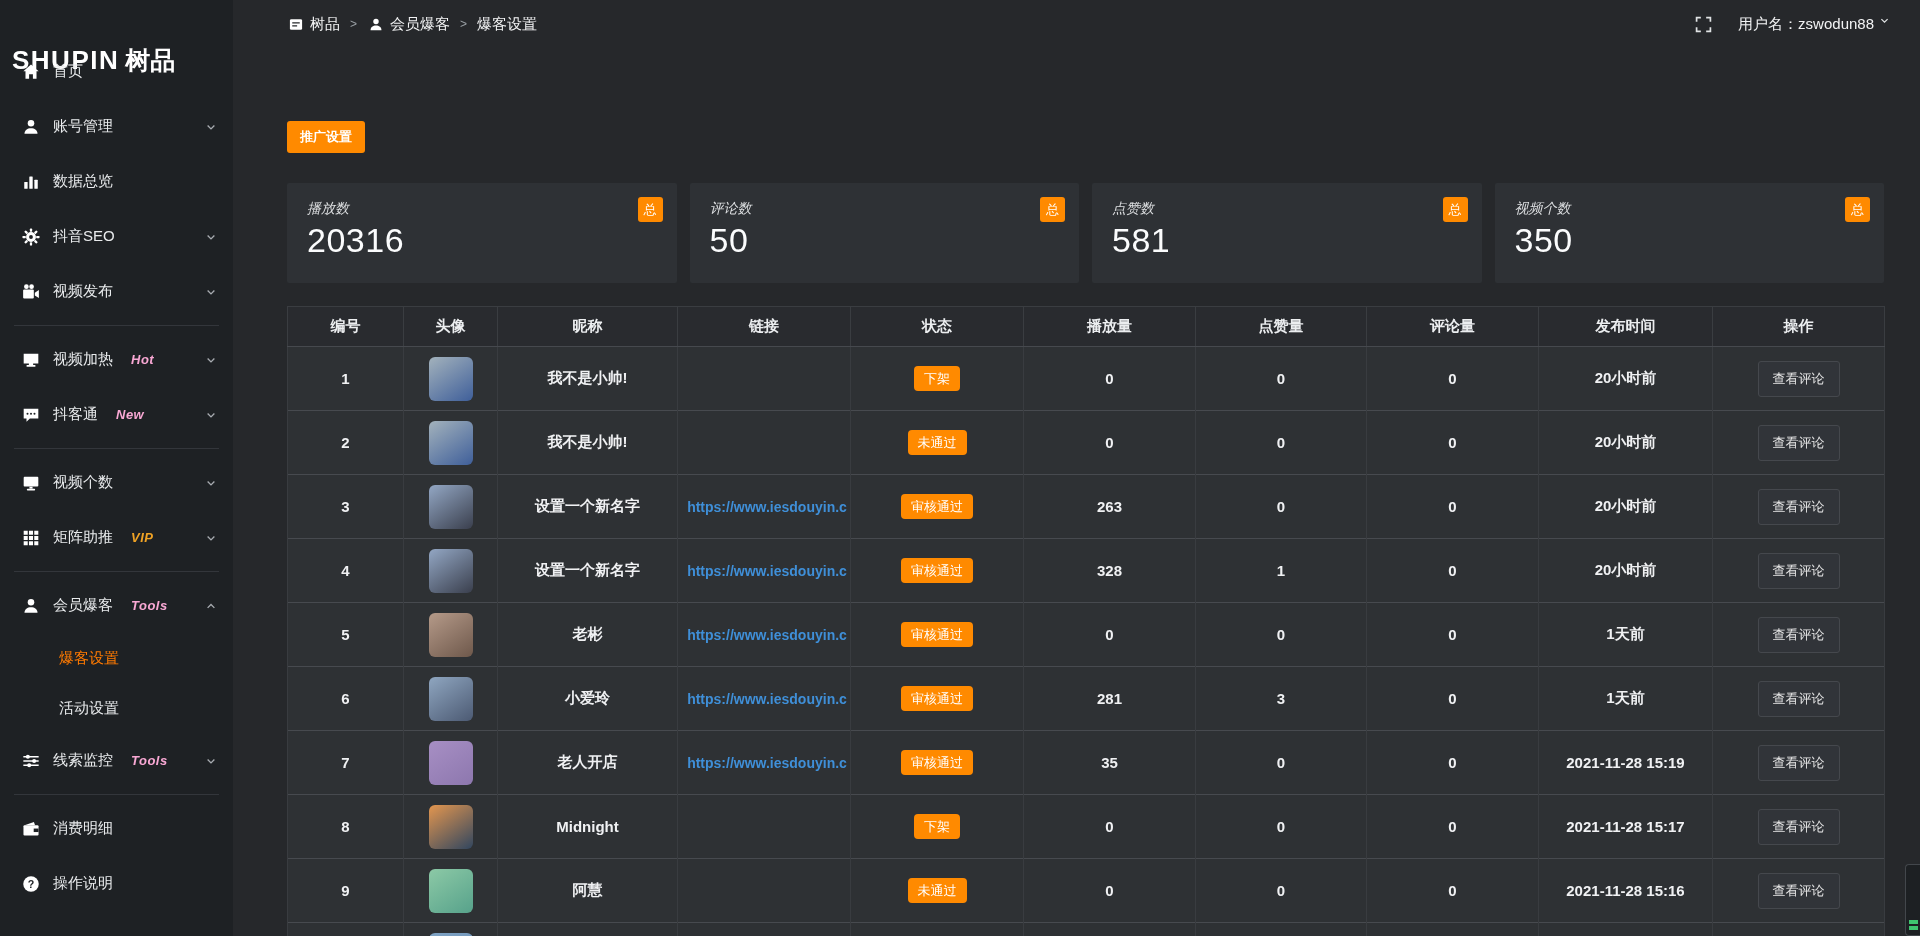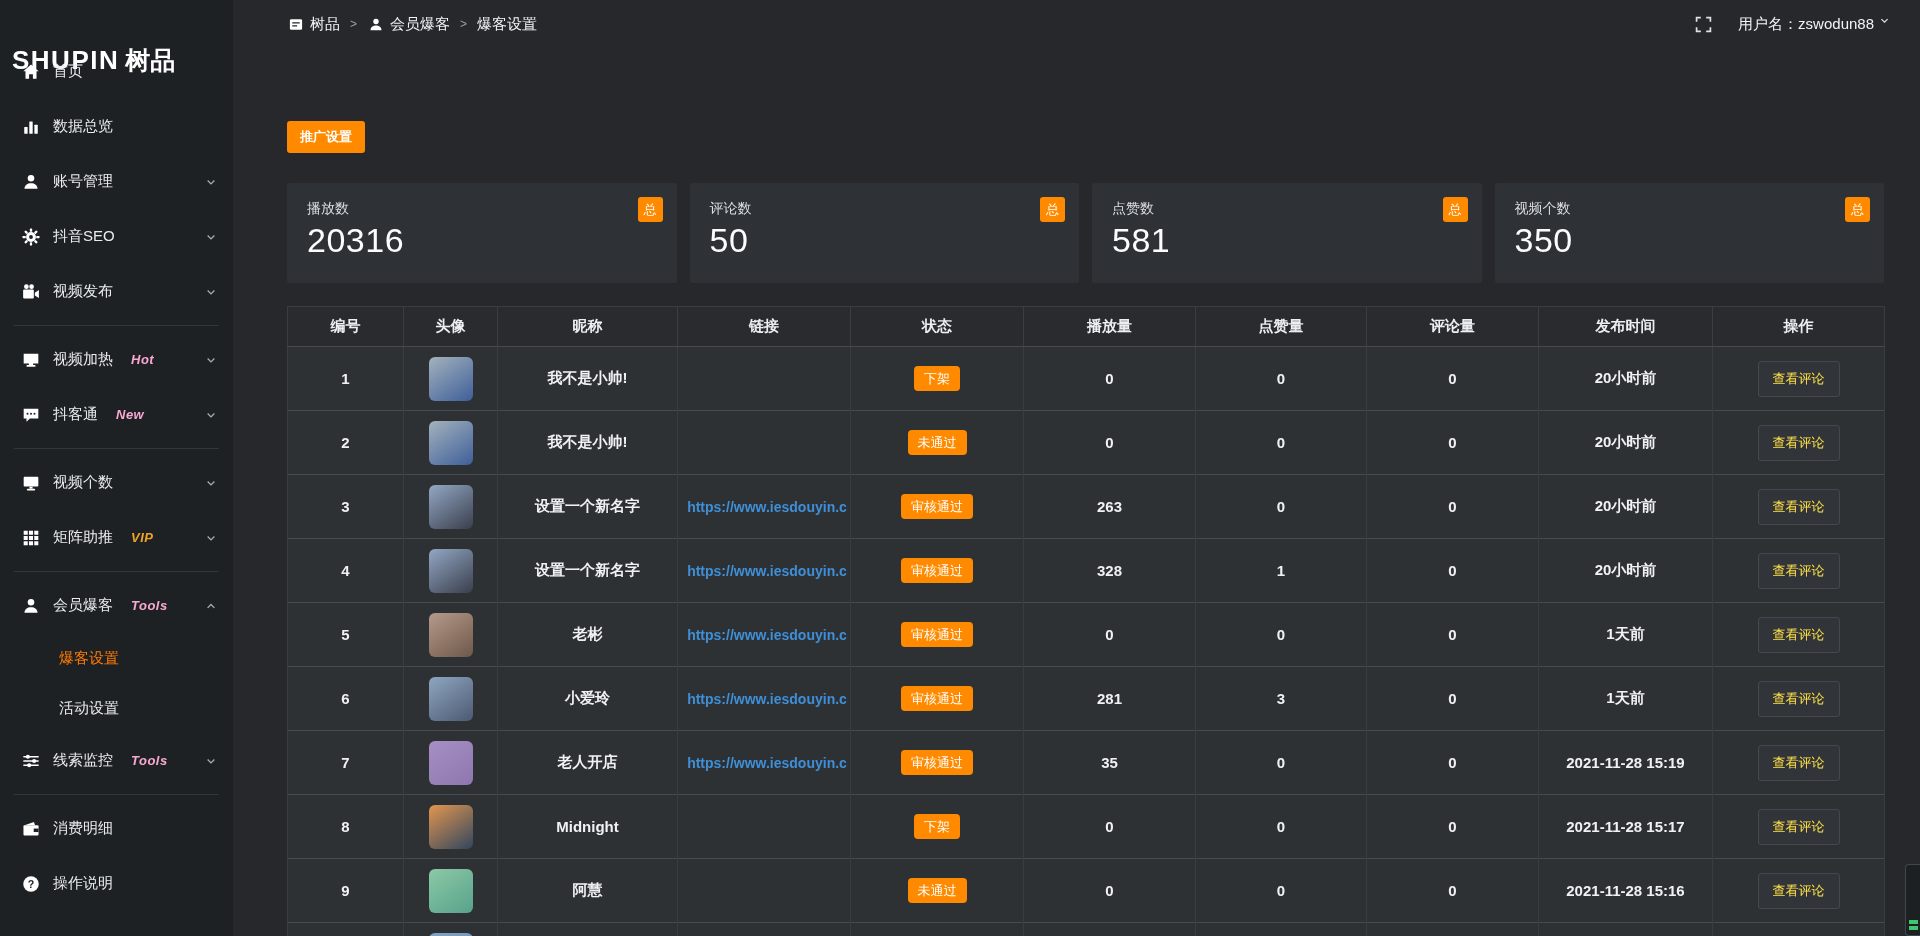--- a/index.html
+++ b/index.html
@@ -44,40 +44,40 @@
   .username .chev { width:11px; height:11px; margin-left:5px; color:#dfe2e4; }
   .hline { height:1px; background:#383b3f; margin:9px 36px 0 54px; }
 
   .content { padding:0 36px 0 54px; }
   .promo-btn { margin-top:64px; height:32px; padding:0 13px; background:var(--accent,#ff8a00);
     color:#fff; border:none; border-radius:3px; font-size:13px; font-weight:bold; cursor:pointer;
     font-family:inherit; display:block; }
 
   .stats { display:flex; gap:13px; margin-top:30px; }
   .stat-card { flex:1; height:100px; background:#2e3135; border-radius:2px; position:relative; padding:17px 20px; }
-  .stat-label { font-size:14px; color:#dcdee0; }
+  .stat-label { font-size:14px; color:#dcdee0;font-style:italic; }
   .stat-value { font-size:34px; color:#fbfcfd; margin-top:3px; letter-spacing:0.5px; }
   .stat-badge { position:absolute; top:14px; right:14px; width:25px; height:25px; border-radius:3px;
     background:var(--accent,#ff8a00); color:#fff; font-size:13px; display:flex; align-items:center; justify-content:center; }
 
   .table-wrap { margin-top:23px; }
   table.grid { width:100%; border-collapse:collapse; table-layout:fixed; background:#2e3134;
     border:1px solid #3a3d41; }
   table.grid th { height:40px; background:#292b2f; font-size:15px; font-weight:bold; color:#eceef0;
     border:1px solid #3a3d41; border-bottom:1px solid #46494e; }
   table.grid td { height:64px; text-align:center; font-size:15px; color:#f0f1f3;
     border-left:1px solid #393c40; border-right:1px solid #393c40; border-top:1px solid #474a4f;
     overflow:hidden; white-space:nowrap; }
   td.num { font-weight:bold; }
   .avatar { width:44px; height:44px; border-radius:6px; margin:0 auto; }
   td.linkcell { text-align:left; padding:0 2px 0 8px; }
   a.vlink { color:var(--link,#3f8fd8); text-decoration:none; font-size:14px; font-weight:bold; }
   .status-badge { display:inline-block; background:var(--accent,#ff8a00); color:#fff; font-size:13px;
     padding:6px 10px; border-radius:4px; line-height:1; }
-  .action-btn { background:#313439; border:1px solid #45484d; color:#fde047; font-size:13px;
+  .action-btn { background:#313439; border:1px solid #45484d; color:#e5e5e5; font-size:13px;
     padding:8px 14px; border-radius:3px; cursor:pointer; font-family:Liberation Serif, serif; }
 
   .float-widget { position:fixed; right:0; bottom:0; width:15px; height:72px; background:#1d2023;
     border:1px solid #43474c; border-right:none; border-radius:4px 0 0 4px; display:flex;
     flex-direction:column; justify-content:flex-end; align-items:center; padding-bottom:5px; cursor:pointer; }
   .float-widget .bar { width:9px; height:4px; margin-top:2px; background:var(--green,#3fc46f); }
 </style>
 </head>
 <body>
 
@@ -98,40 +98,40 @@
           <span class="ico">
             <svg viewBox="0 0 16 16">
               <path d="M8 1.3 14.8 7.3h-1.9V14H9.7V9.9H6.3V14H3.1V7.3H1.2z"></path>
             </svg>
           </span>
           <span class="side-label">首页</span>
         </div>
         <div class="side-item">
           <span class="ico">
             <svg viewBox="0 0 16 16">
+              <circle cx="8" cy="4.7" r="2.9"></circle>
+              <path d="M2.2 14c0-3.2 2.6-4.9 5.8-4.9s5.8 1.7 5.8 4.9z"></path>
+            </svg>
+          </span>
+          <span class="side-label">账号管理</span>
+          <span class="chev">
+            <svg viewBox="0 0 16 16" fill="none" stroke="currentColor" stroke-width="1.8">
+              <path d="M3.5 6l4.5 4.5L12.5 6"></path>
+            </svg>
+          </span>
+        </div>
+        <div class="side-item">
+          <span class="ico">
+            <svg viewBox="0 0 16 16">
               <rect x="2" y="8" width="3" height="6" rx="0.5"></rect>
               <rect x="6.5" y="3" width="3" height="11" rx="0.5"></rect>
               <rect x="11" y="6" width="3" height="8" rx="0.5"></rect>
             </svg>
           </span>
           <span class="side-label">数据总览</span>
-        </div>
-        <div class="side-item">
-          <span class="ico">
-            <svg viewBox="0 0 16 16">
-              <circle cx="8" cy="4.7" r="2.9"></circle>
-              <path d="M2.2 14c0-3.2 2.6-4.9 5.8-4.9s5.8 1.7 5.8 4.9z"></path>
-            </svg>
-          </span>
-          <span class="side-label">账号管理</span>
-          <span class="chev">
-            <svg viewBox="0 0 16 16" fill="none" stroke="currentColor" stroke-width="1.8">
-              <path d="M3.5 6l4.5 4.5L12.5 6"></path>
-            </svg>
-          </span>
         </div>
         <div class="side-item">
           <span class="ico">
             <svg viewBox="0 0 16 16">
               <circle cx="8" cy="8" r="4.4"></circle>
               <circle cx="8" cy="8" r="1.7" fill="#1e2124"></circle>
               <rect x="7" y="0.4" width="2" height="3" rx="0.6"></rect>
               <rect x="7" y="12.6" width="2" height="3" rx="0.6"></rect>
               <rect x="0.4" y="7" width="3" height="2" rx="0.6"></rect>
               <rect x="12.6" y="7" width="3" height="2" rx="0.6"></rect>

